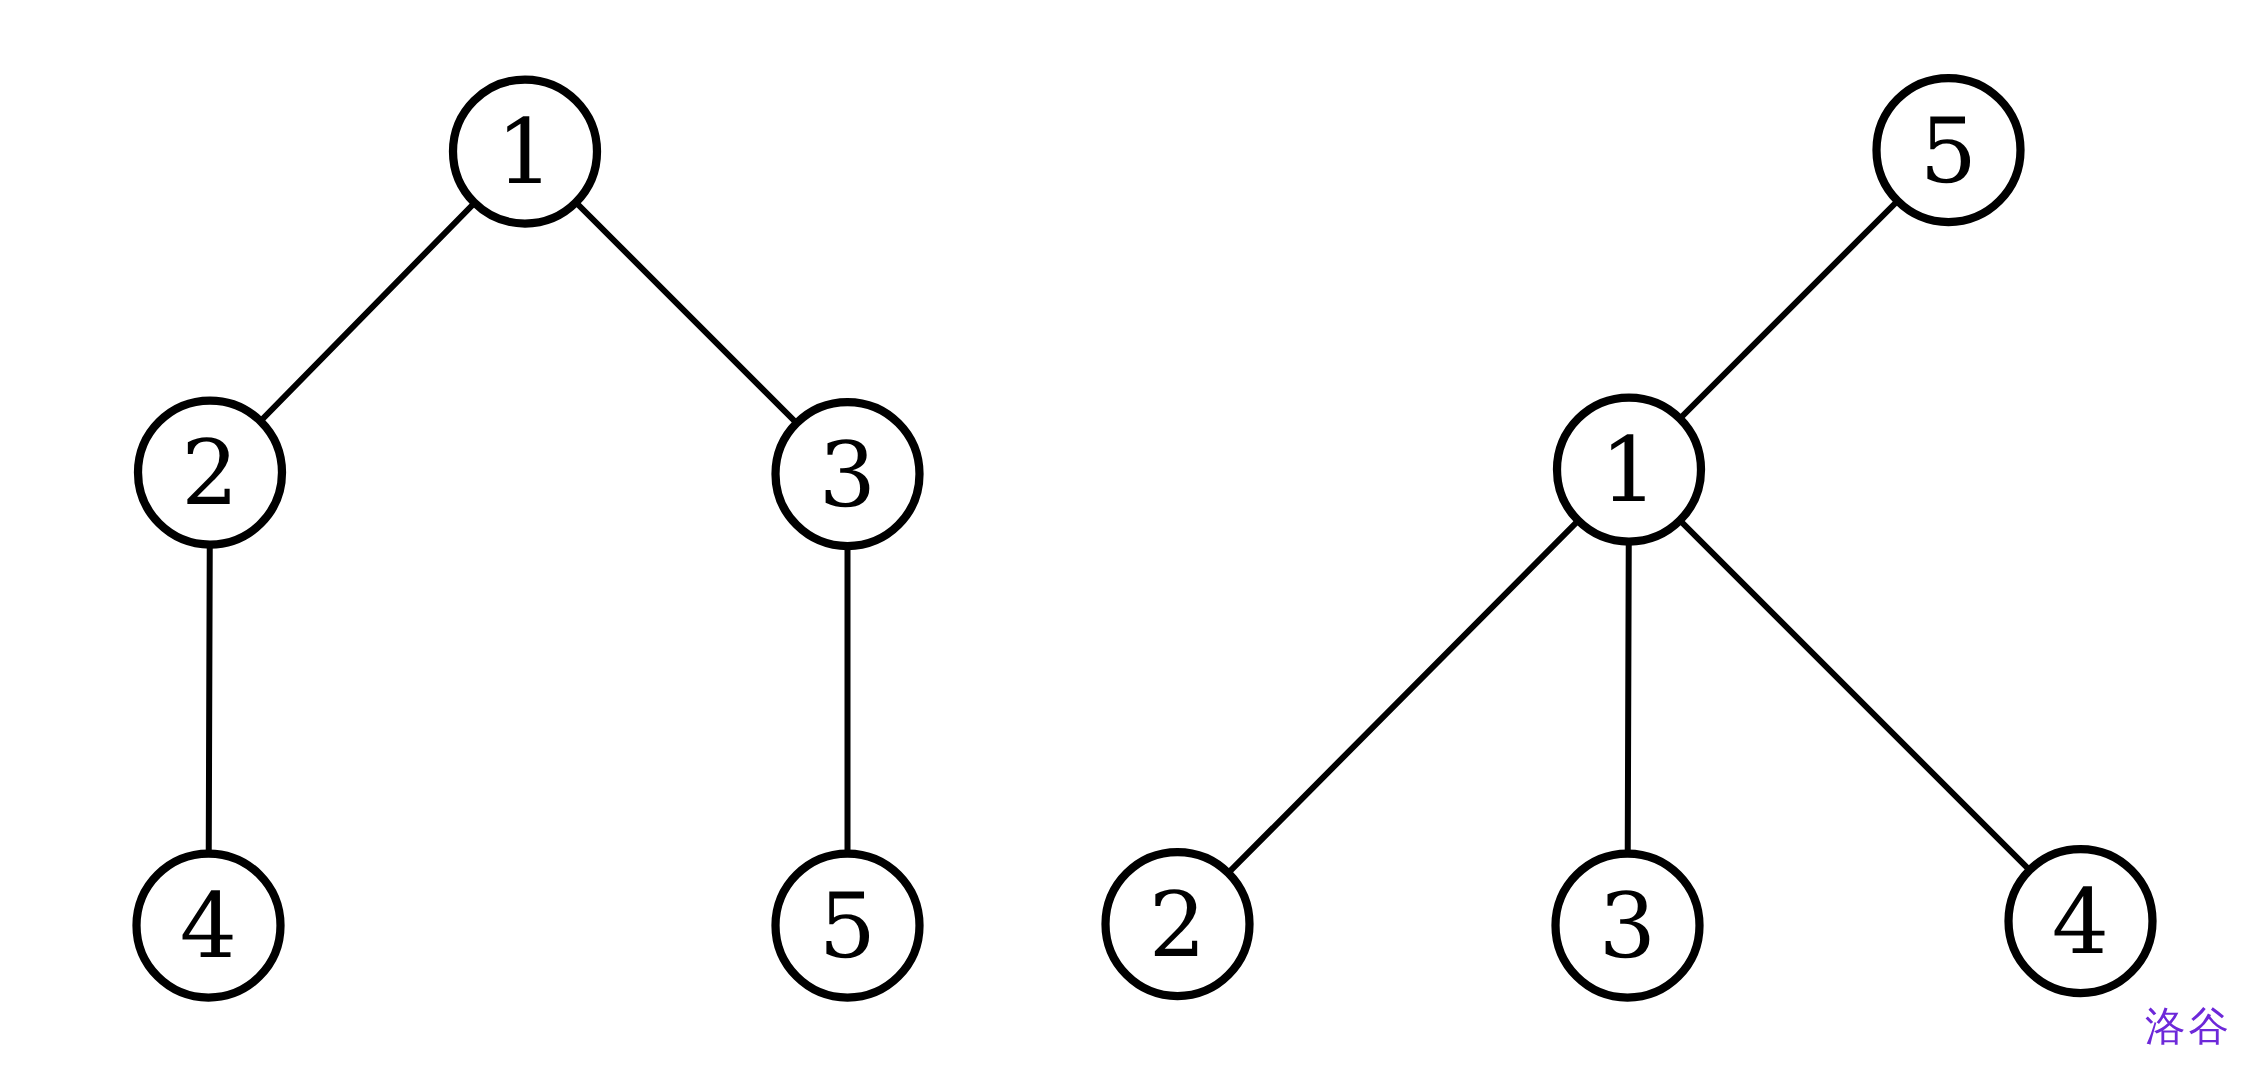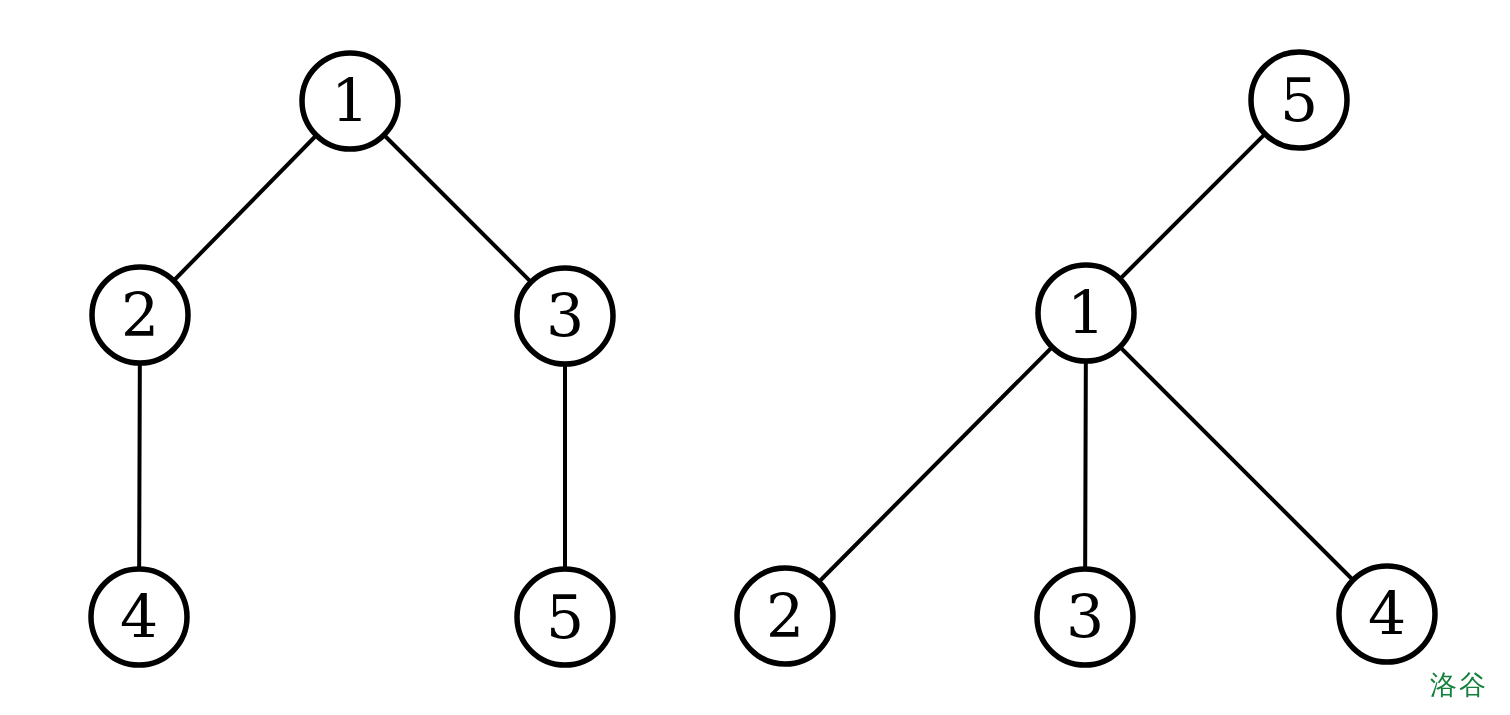--- a/index.html
+++ b/index.html
@@ -92,14 +92,14 @@
         <g>
           <circle cx="1085" cy="617" r="48" fill="#ffffff" stroke="#000000" stroke-width="5.5"></circle>
           <text x="1085" y="638.3" font-size="60" fill="#000000">3</text>
         </g>
         <g>
           <circle cx="1387" cy="614" r="48" fill="#ffffff" stroke="#000000" stroke-width="5.5"></circle>
           <text x="1387" y="635.3" font-size="60" fill="#000000">4</text>
         </g>
       </g>
     </svg>
-  <div class="watermark" style="color: #15803d;">洛谷</div>
+  <div class="watermark" style="color: #6d28d9;">洛谷</div>
 </div>
 
 </body></html>

